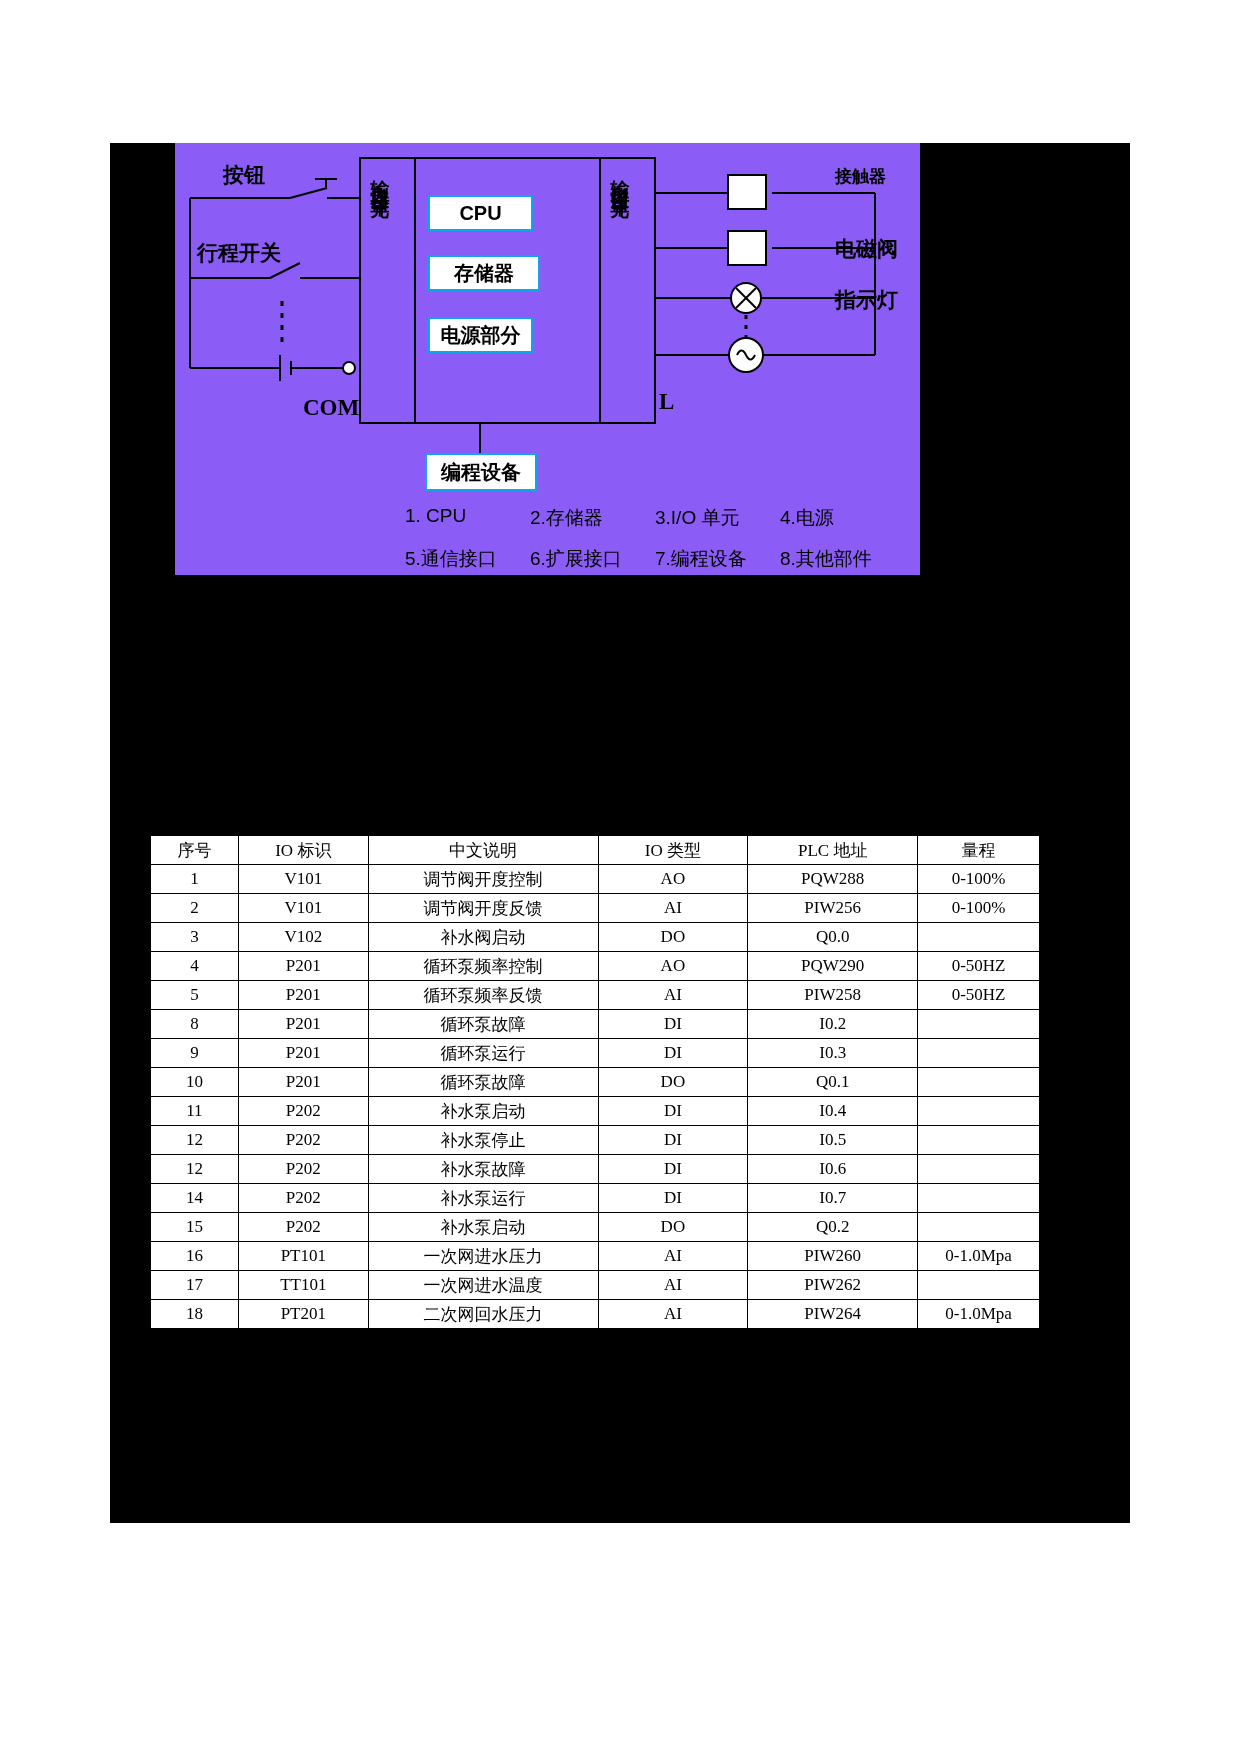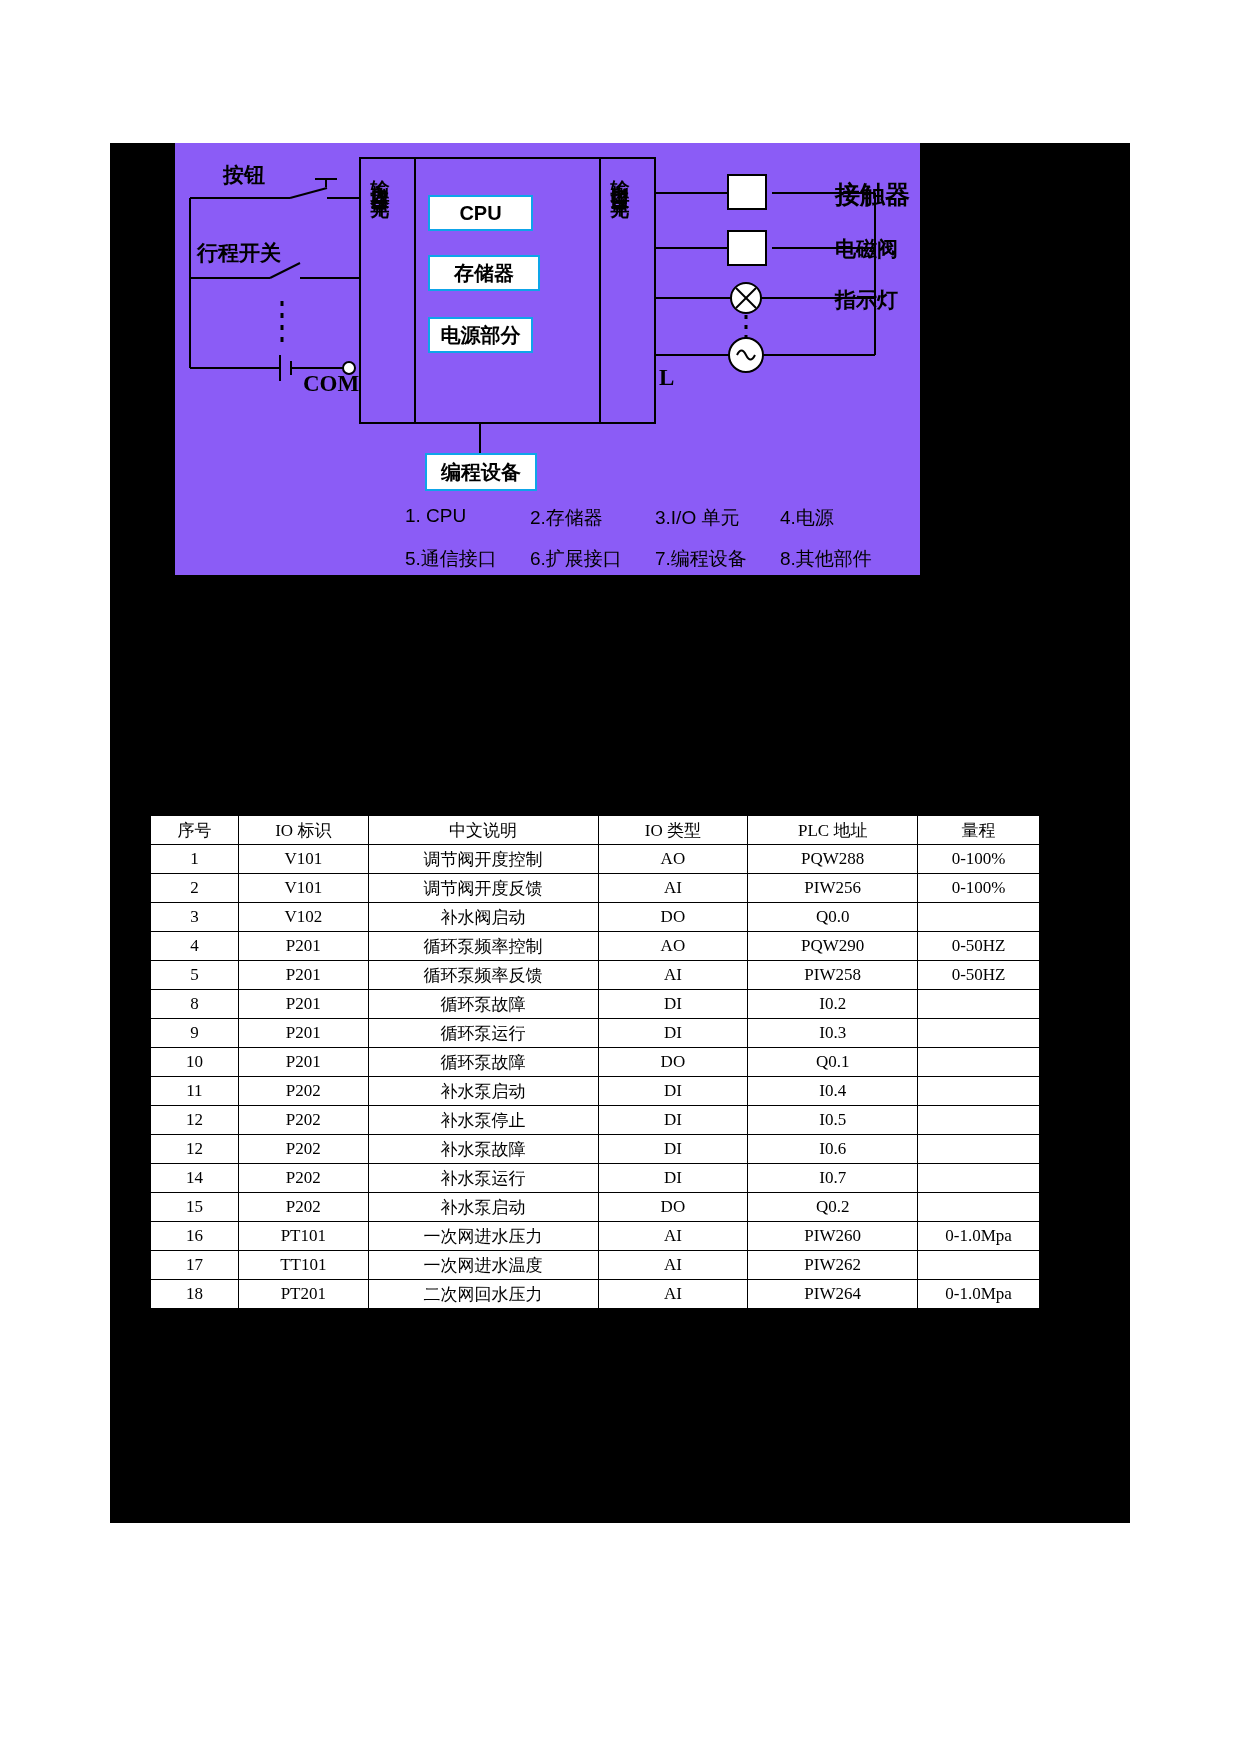--- a/index.html
+++ b/index.html
@@ -51,20 +51,21 @@
   .fig-label {
     position: absolute;
     font-family: "Liberation Sans", sans-serif;
     font-weight: bold;
     color: #000;
     white-space: nowrap;
   }
   .fig-label.serif {
     font-family: "Liberation Serif", serif;
     font-weight: bold;
+    margin-top: 24px;
   }
 
   
   .vert {
     position: absolute;
     writing-mode: vertical-rl;
     text-orientation: upright;
     font-family: "Liberation Sans", sans-serif;
     font-weight: bold;
     font-size: 19px;
@@ -103,21 +104,21 @@
   }
   .legend-row .c1 { width: 150px; }
   .legend-row .c2 { width: 150px; }
   .legend-row .c3 { width: 150px; }
   .legend-row .c4 { width: 150px; }
 
   
   .table-wrap {
     position: absolute;
     left: 150px;
-    top: 815px;
+    top: 835px;
     width: 890px;
     background: #84cc16;
   }
   table.io-table {
     border-collapse: collapse;
     width: 890px;
     background: #ffffff;
   }
   table.io-table th,
   table.io-table td {
@@ -211,21 +212,21 @@
     <div class="fig-label serif" style="left:128px; top:228px; font-size:23px;">COM</div>
 
     <div class="vert" style="left:196px; top:22px;">输入接口单元</div>
     <div class="vert" style="left:436px; top:22px;">输出接口单元</div>
 
     <div class="box-label" style="left:253px; top:52px; width:105px; height:36px;">CPU</div>
     <div class="box-label" style="left:253px; top:112px; width:112px; height:36px;">存储器</div>
     <div class="box-label" style="left:253px; top:174px; width:105px; height:36px;">电源部分</div>
     <div class="box-label" style="left:250px; top:310px; width:112px; height:38px;">编程设备</div>
 
-    <div class="fig-label" style="left:660px; top:35px; font-size:25px;">接触器</div>
+    <div class="fig-label" style="left:660px; top:22px; font-size:17px;">接触器</div>
     <div class="fig-label" style="left:660px; top:92px; font-size:21px;">电磁阀</div>
     <div class="fig-label" style="left:660px; top:143px; font-size:21px;">指示灯</div>
     <div class="fig-label serif" style="left:484px; top:222px; font-size:23px;">L</div>
 
     <div class="legend" style="top:362px;">
       <div class="legend-row">
         <span class="c1">1. CPU</span>
         <span class="c2">2.存储器</span>
         <span class="c3">3.I/O 单元</span>
         <span class="c4">4.电源</span>

